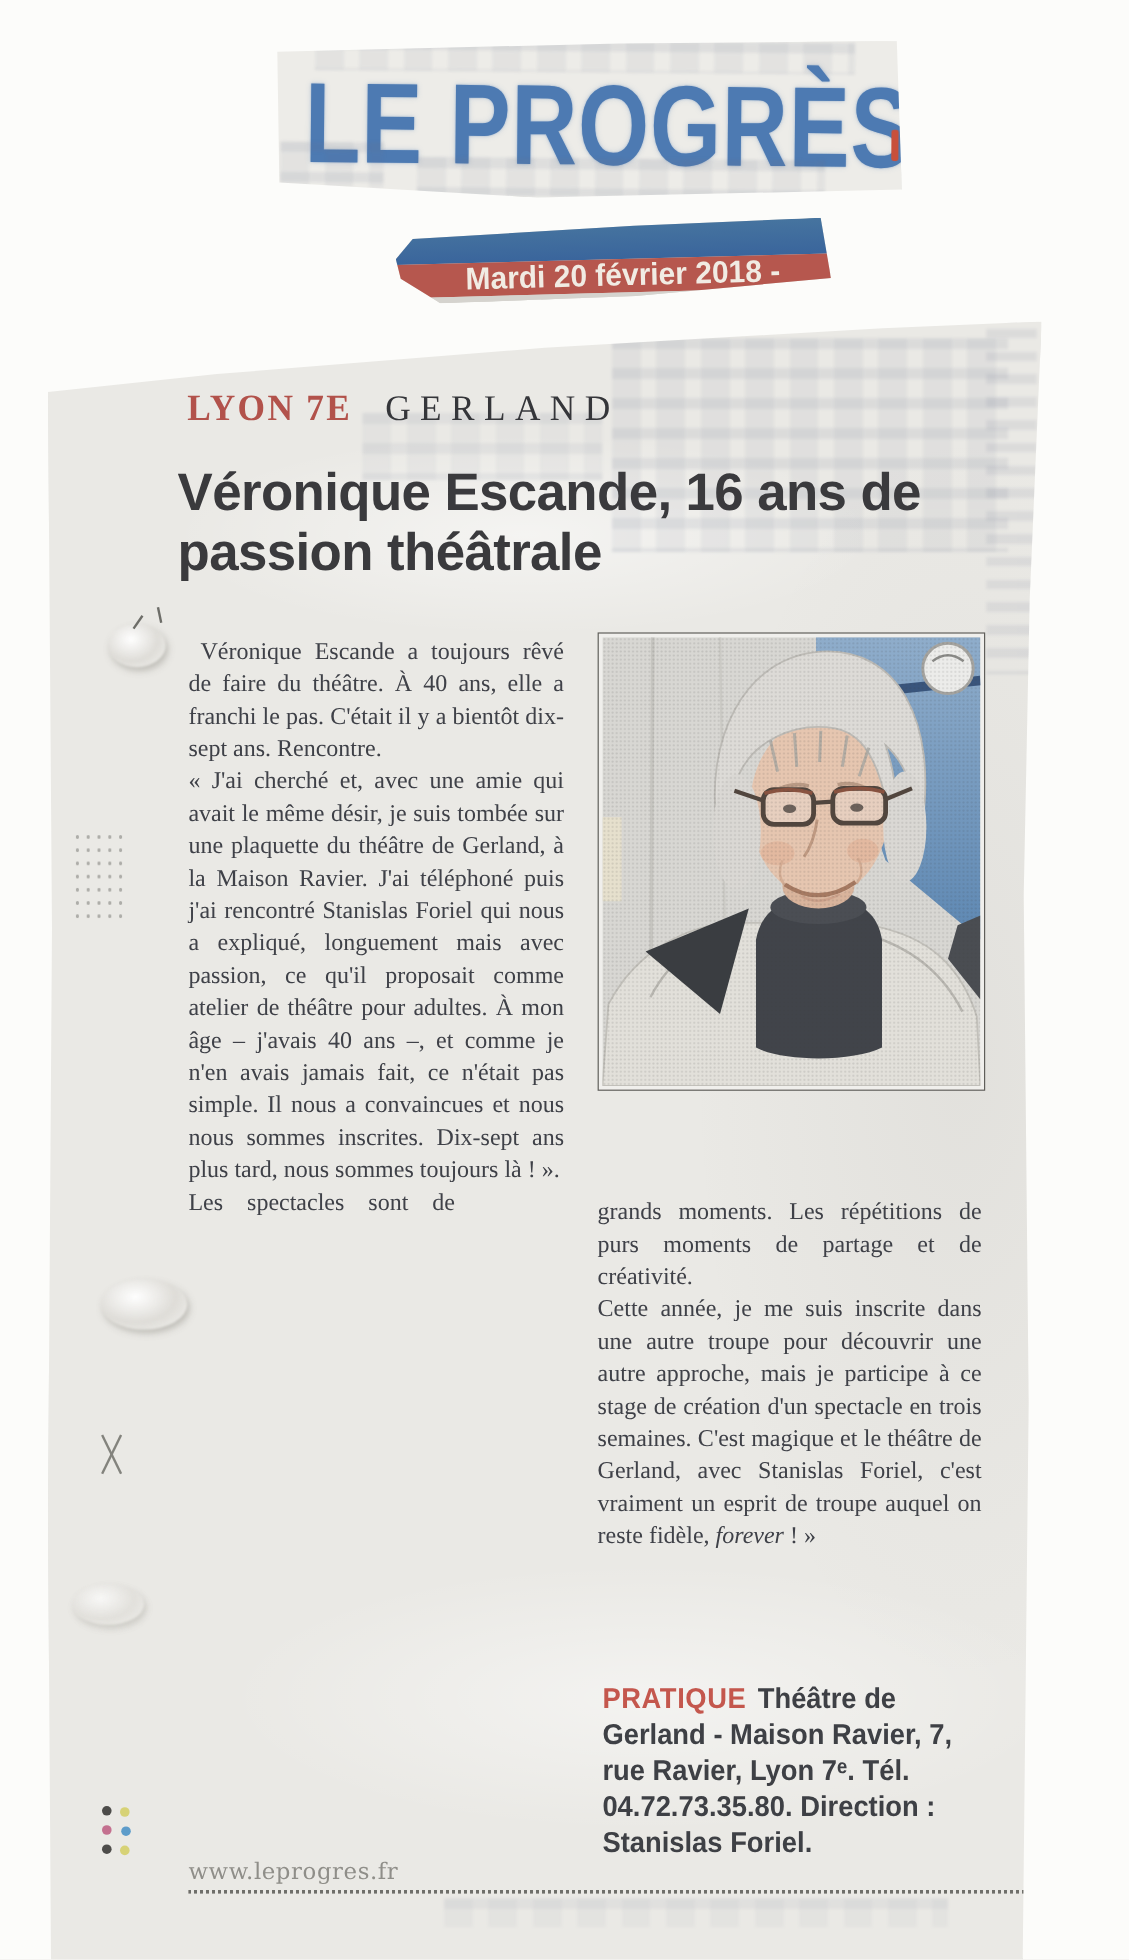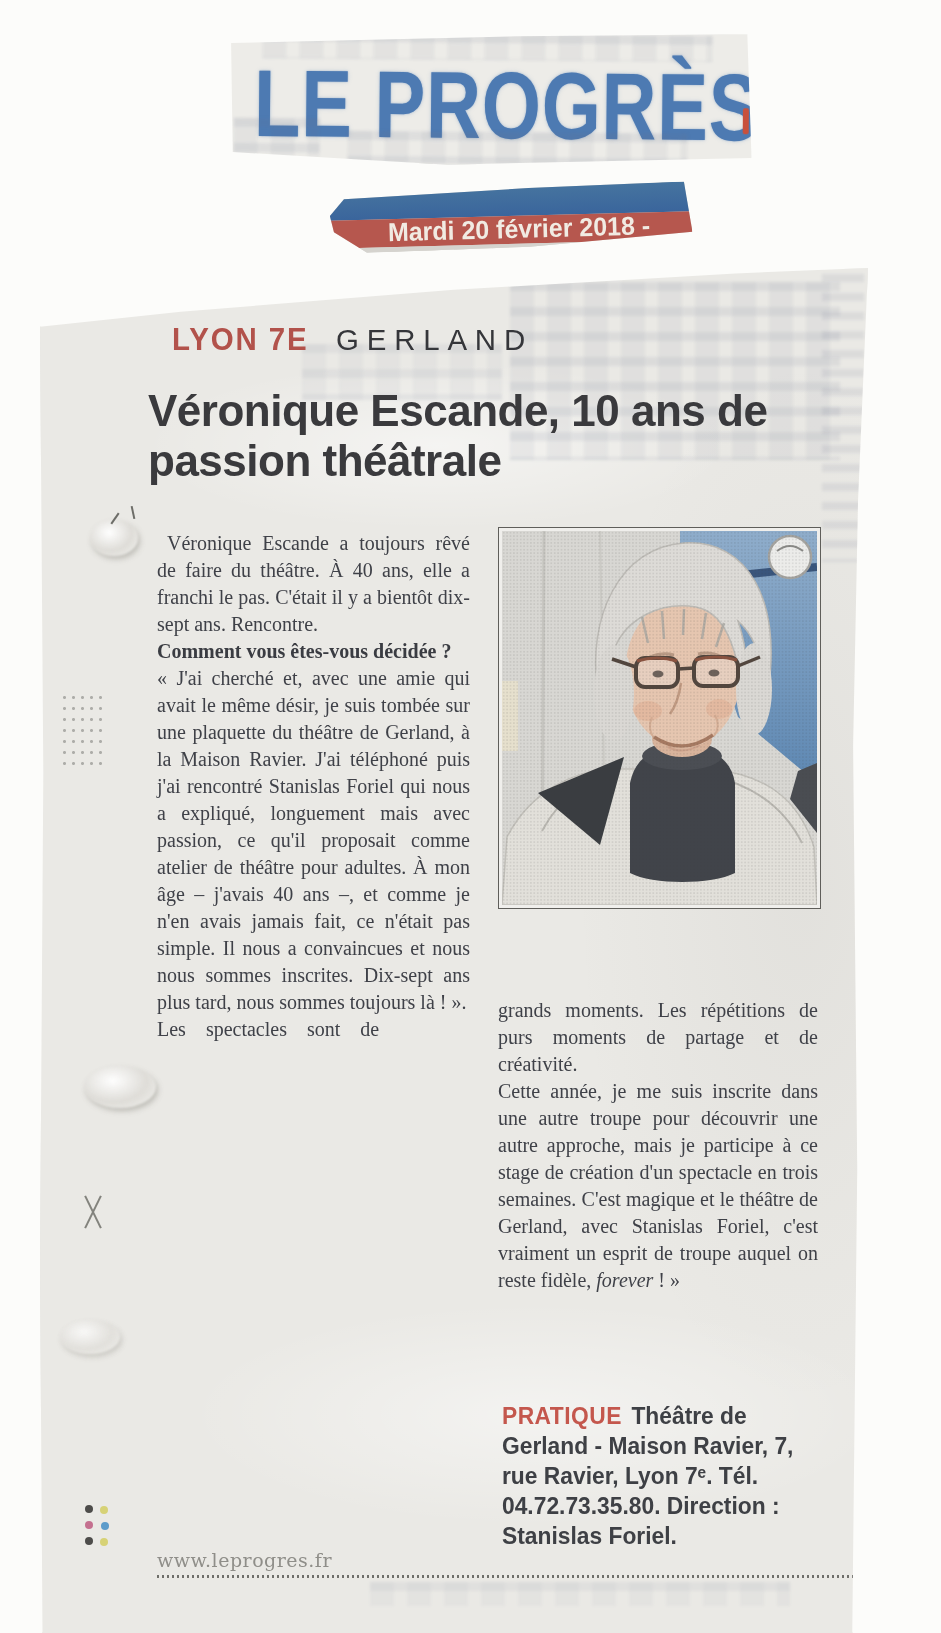--- a/index.html
+++ b/index.html
@@ -54,22 +54,22 @@
   #article-clip{
     left:40px;top:268px;width:828px;height:1365px;
     clip-path:polygon(0% 4.3%,17% 3.2%,50% 1.6%,84% .4%,100% 0%,98.8% 17%,98.2% 35%,98.7% 66%,98.1% 100%,.3% 100%,0% 73%,.4% 37%);
     background:
       radial-gradient(ellipse 420px 120px at 48% 13%, rgba(255,255,255,.5), rgba(0,0,0,0) 70%),
       radial-gradient(ellipse 500px 160px at 60% 84%, rgba(255,255,255,.45), rgba(0,0,0,0) 70%),
       radial-gradient(ellipse 300px 700px at 92% 45%, rgba(120,116,110,.07), rgba(0,0,0,0) 75%),
       #eae9e5;
   }
   
-  .kicker{position:absolute;left:132px;top:54px;white-space:nowrap;
-    font-family:Liberation Sans, sans-serif;}
+  .kicker{position:absolute;left:116px;top:54px;white-space:nowrap;
+    font-family:Liberation Serif, serif;}
   .kicker-loc{font-weight:bold;font-size:31px;color:#b2524b;letter-spacing:2px;
     display:inline-block;transform:scaleX(.95);transform-origin:left;}
   .kicker-dist{font-weight:400;font-size:30px;color:#35363a;letter-spacing:8px;
     margin-left:16px;display:inline-block;transform:scaleX(.98);transform-origin:left;}
   .headline{
     position:absolute;left:108px;top:118px;width:650px;
     font-family:"Liberation Sans",sans-serif;font-weight:bold;
     font-size:44px;line-height:50px;color:#3a3a3d;letter-spacing:-.5px;
   }
   
@@ -157,25 +157,24 @@
   <div class="bleed" style="left:470px;top:14px;width:330px;height:178px;"></div>
   <div class="bleed" style="left:262px;top:76px;width:200px;height:56px;opacity:.38;"></div>
   <div class="bleed v" style="left:782px;top:6px;width:42px;height:288px;"></div>
   <div class="bleed" style="left:330px;top:1314px;width:420px;height:24px;opacity:.35;"></div>
 
   <div class="kicker">
     <span class="kicker-loc">LYON 7E</span>
     <span class="kicker-dist">GERLAND</span>
   </div>
 
-  <h1 class="headline" style="margin:0;">Véronique Escande, 10 ans de passion théâtrale</h1>
+  <h1 class="headline" style="margin:0;">Véronique Escande, 16 ans de passion théâtrale</h1>
 
   <div class="col" id="left-col">
     <p class="lede">Véronique Escande a toujours rêvé de faire du théâtre. À 40 ans, elle a franchi le pas. C'était il y a bientôt dix-sept ans. Rencontre.</p>
-    <p class="q">Comment vous êtes-vous décidée ?</p>
     <p>« J'ai cherché et, avec une amie qui avait le même désir, je suis tombée sur une plaquette du théâtre de Gerland, à la Maison Ravier. J'ai téléphoné puis j'ai rencontré Stanislas Foriel qui nous a expliqué, longuement mais avec passion, ce qu'il proposait comme atelier de théâtre pour adultes. À mon âge – j'avais 40 ans –, et comme je n'en avais jamais fait, ce n'était pas simple. Il nous a convaincues et nous nous sommes inscrites. Dix-sept ans plus tard, nous sommes toujours là ! ».</p>
     <p class="cont">Les spectacles sont de</p>
   </div>
 
   <div id="photo-frame">
     <svg viewBox="0 0 315 374">
       <defs>
         <linearGradient id="gBlue" x1="0" y1="0" x2="0" y2="1">
           <stop offset="0" stop-color="#8fadcb"></stop>
             <stop offset="1" stop-color="#5e88b3"></stop>

